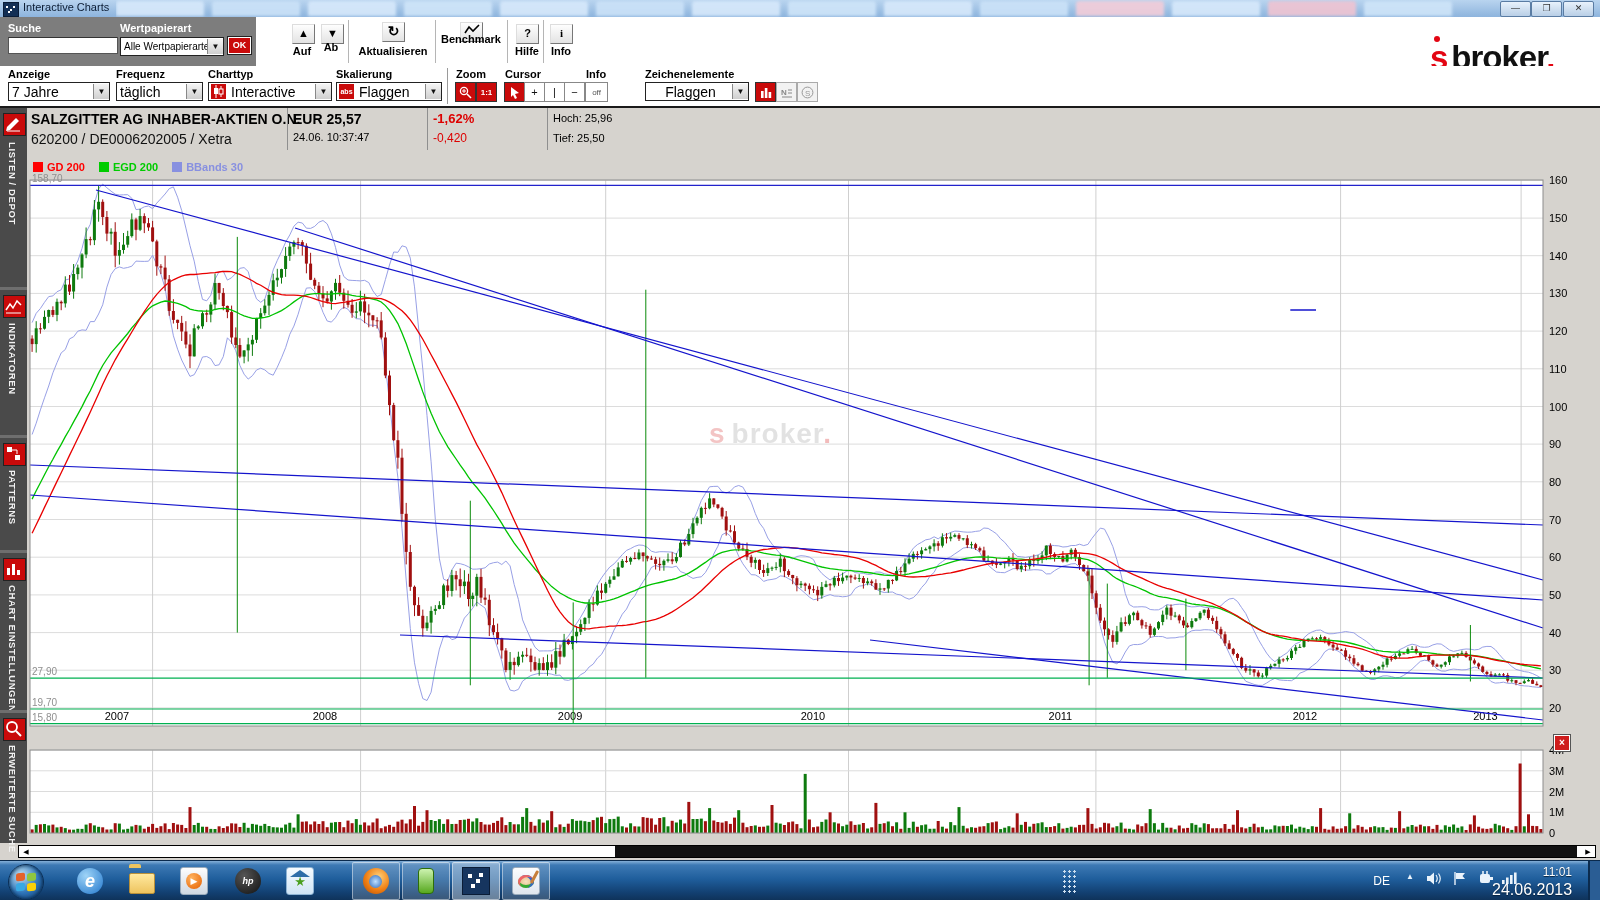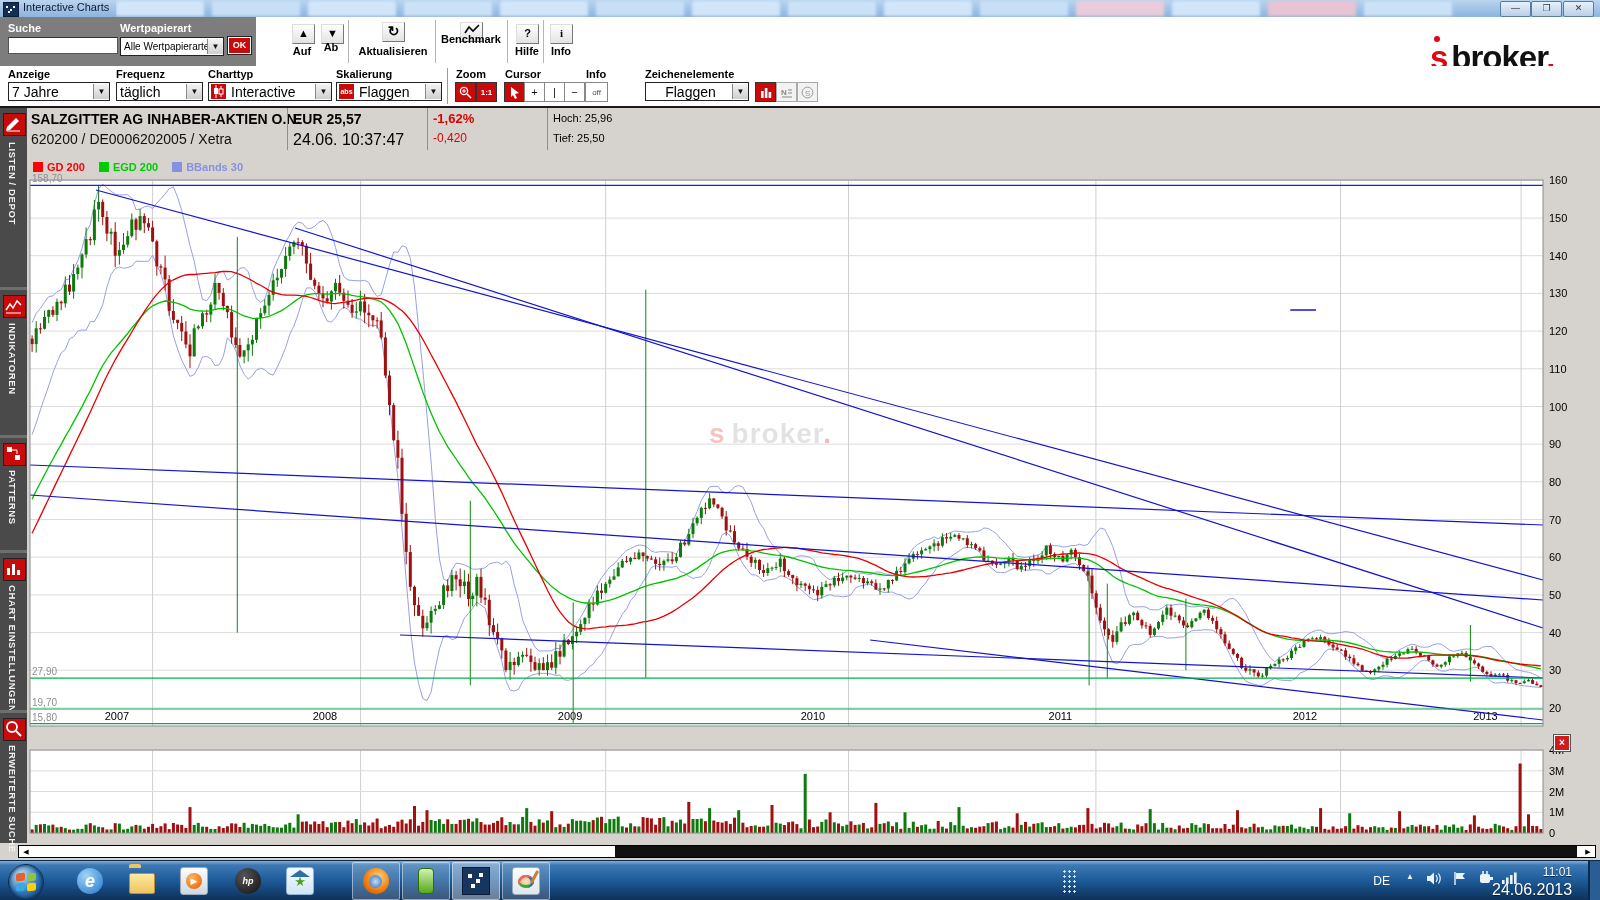--- a/index.html
+++ b/index.html
@@ -45,21 +45,21 @@
            display:flex;align-items:center;justify-content:center}
   .graybtn{position:absolute;width:19px;height:18px;background:#f2f2f2;border:1px solid #aaa;color:#999;
            display:flex;align-items:center;justify-content:center;font-size:8px}
   .mini-ico{display:inline-block;width:15px;height:15px;background:#c90a0a;margin:0 2px;position:relative;flex:none}
   
   .infobar{left:27px;top:108px;width:1374px;height:44px;background:#d6d3ce;border-bottom:7px solid #a21caf}
   .q-name{left:4px;top:3px;font-weight:bold;font-size:14px;color:#000}
   .q-id{left:4px;top:23px;font-size:14px;color:#111}
   .q-sep{position:absolute;top:0;width:1px;height:42px;background:#8f8f8f}
   .q-price{left:266px;top:3px;font-weight:bold;font-size:14px}
-  .q-dt{left:266px;top:23px;font-size:16px}
+  .q-dt{left:266px;top:23px;font-size:11px}
   .q-pct{left:406px;top:3px;font-weight:bold;font-size:13px;color:#dd0000}
   .q-abs{left:406px;top:23px;font-size:12px;color:#dd0000}
   .q-hoch{left:526px;top:4px;font-size:11px}
   .q-tief{left:526px;top:24px;font-size:11px}
   
   .sidebar{left:0;top:108px;width:27px;height:735px;background:#4a4a4a}
   .sb-ico{position:absolute;left:3px;width:21px;height:21px;background:#c90a0a;border:1px solid #222}
   .sb-label{position:absolute;left:7px;writing-mode:vertical-rl;color:#f2f2f2;font-size:9.5px;font-weight:bold;letter-spacing:.6px;white-space:nowrap}
   .sb-sep{position:absolute;left:0;width:27px;height:3px;background:#6e6e6e}
   

